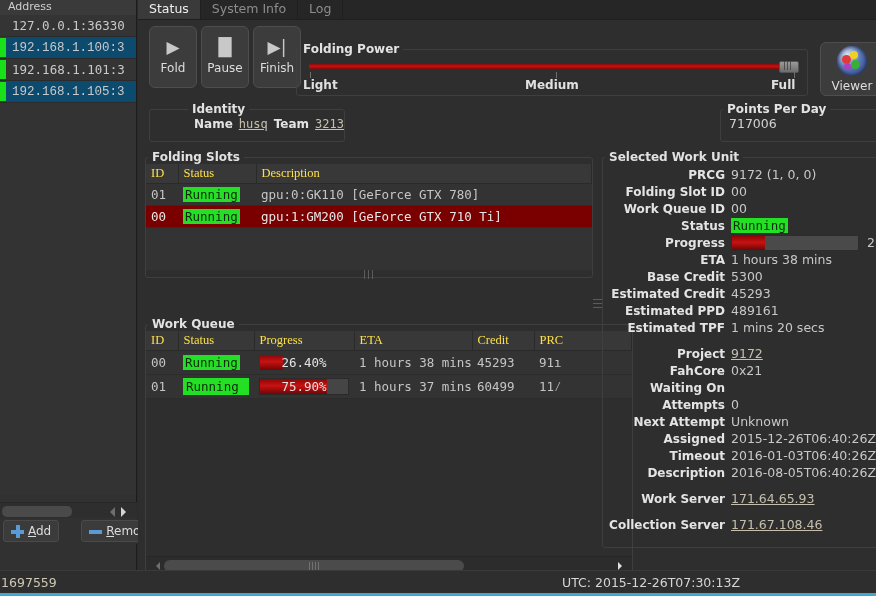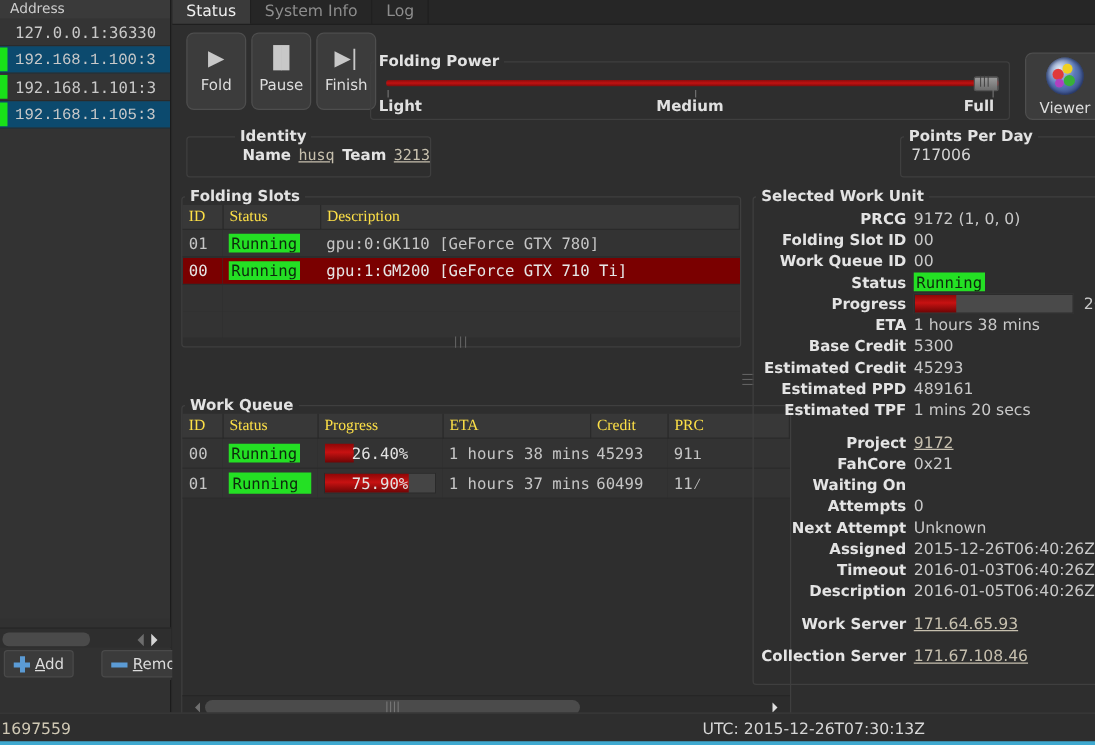--- a/index.html
+++ b/index.html
@@ -532,21 +532,21 @@
             <div class="swu-row">
               <div class="swu-key">Assigned</div>
               <div class="swu-val">2015-12-26T06:40:26Z</div>
             </div>
             <div class="swu-row">
               <div class="swu-key">Timeout</div>
               <div class="swu-val">2016-01-03T06:40:26Z</div>
             </div>
             <div class="swu-row">
               <div class="swu-key">Description</div>
-              <div class="swu-val">2016-01-05T06:40:26Z</div>
+              <div class="swu-val">2016-08-05T06:40:26Z</div>
             </div>
             <div class="swu-spacer"></div>
             <div class="swu-row">
               <div class="swu-key">Work Server</div>
               <div class="swu-val link">171.64.65.93</div>
             </div>
             <div class="swu-spacer"></div>
             <div class="swu-row">
               <div class="swu-key">Collection Server</div>
               <div class="swu-val link">171.67.108.46</div>

